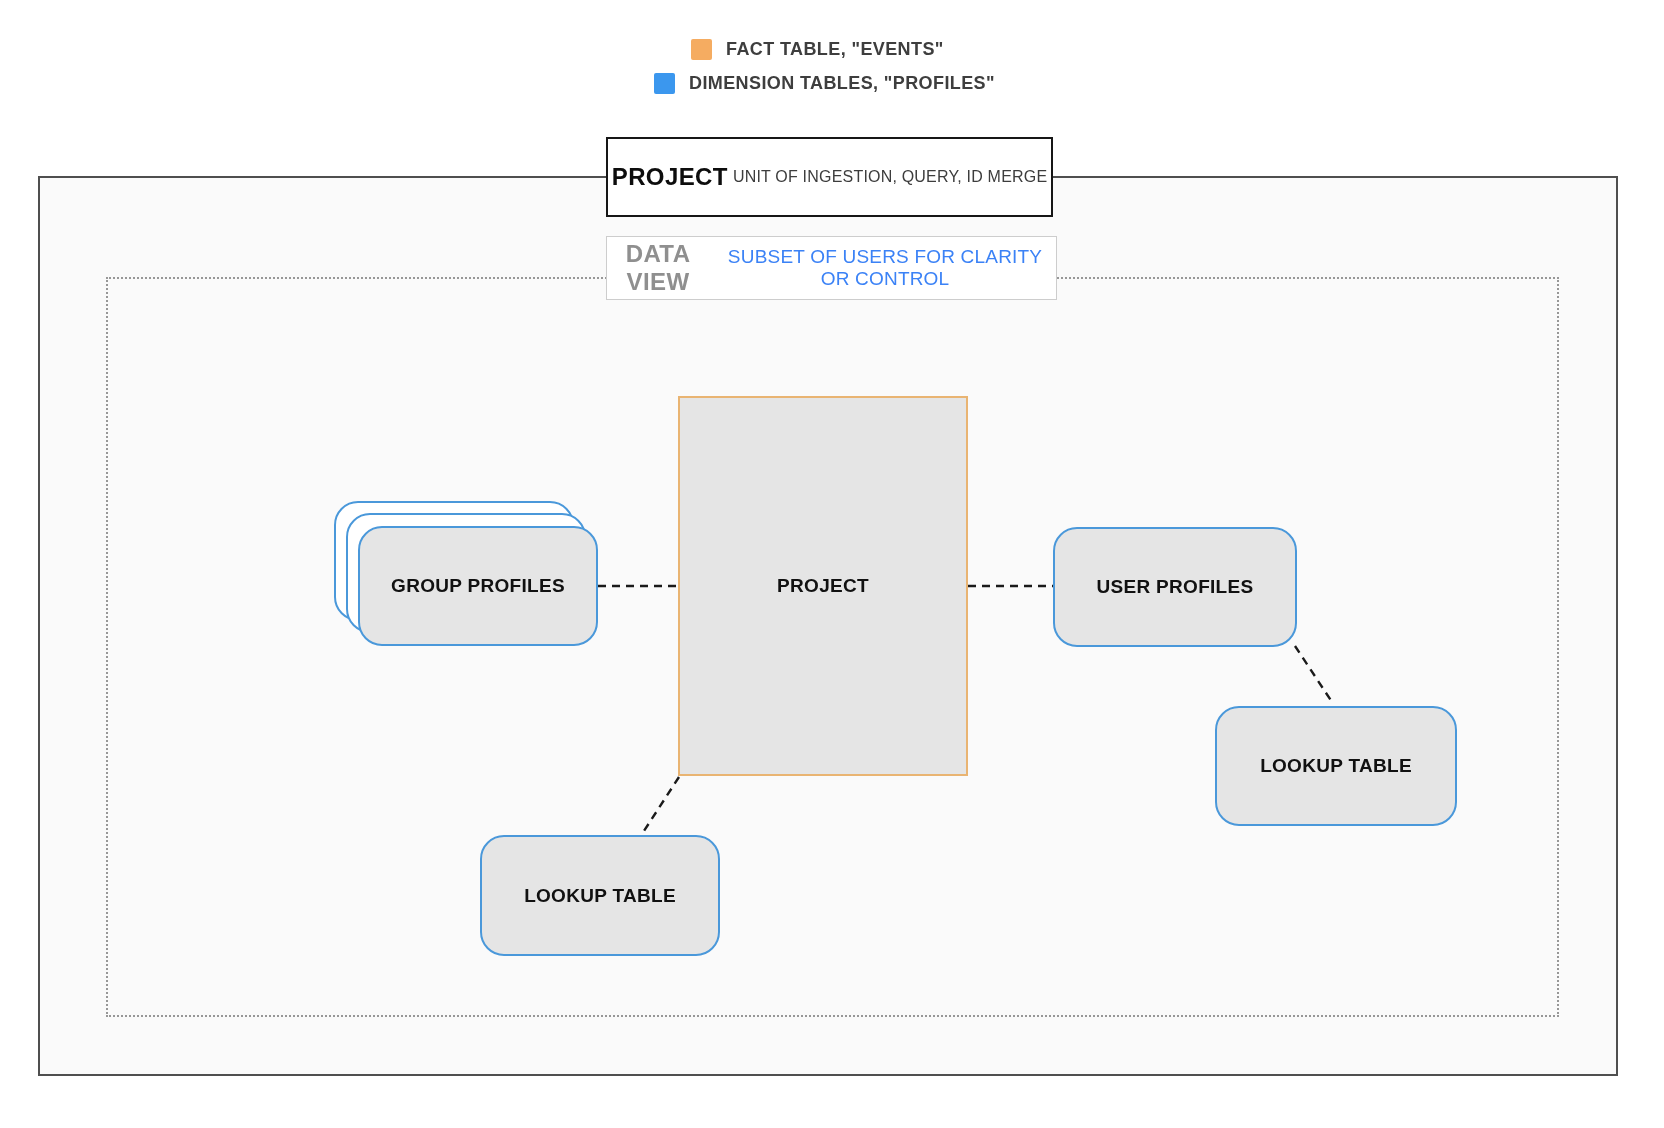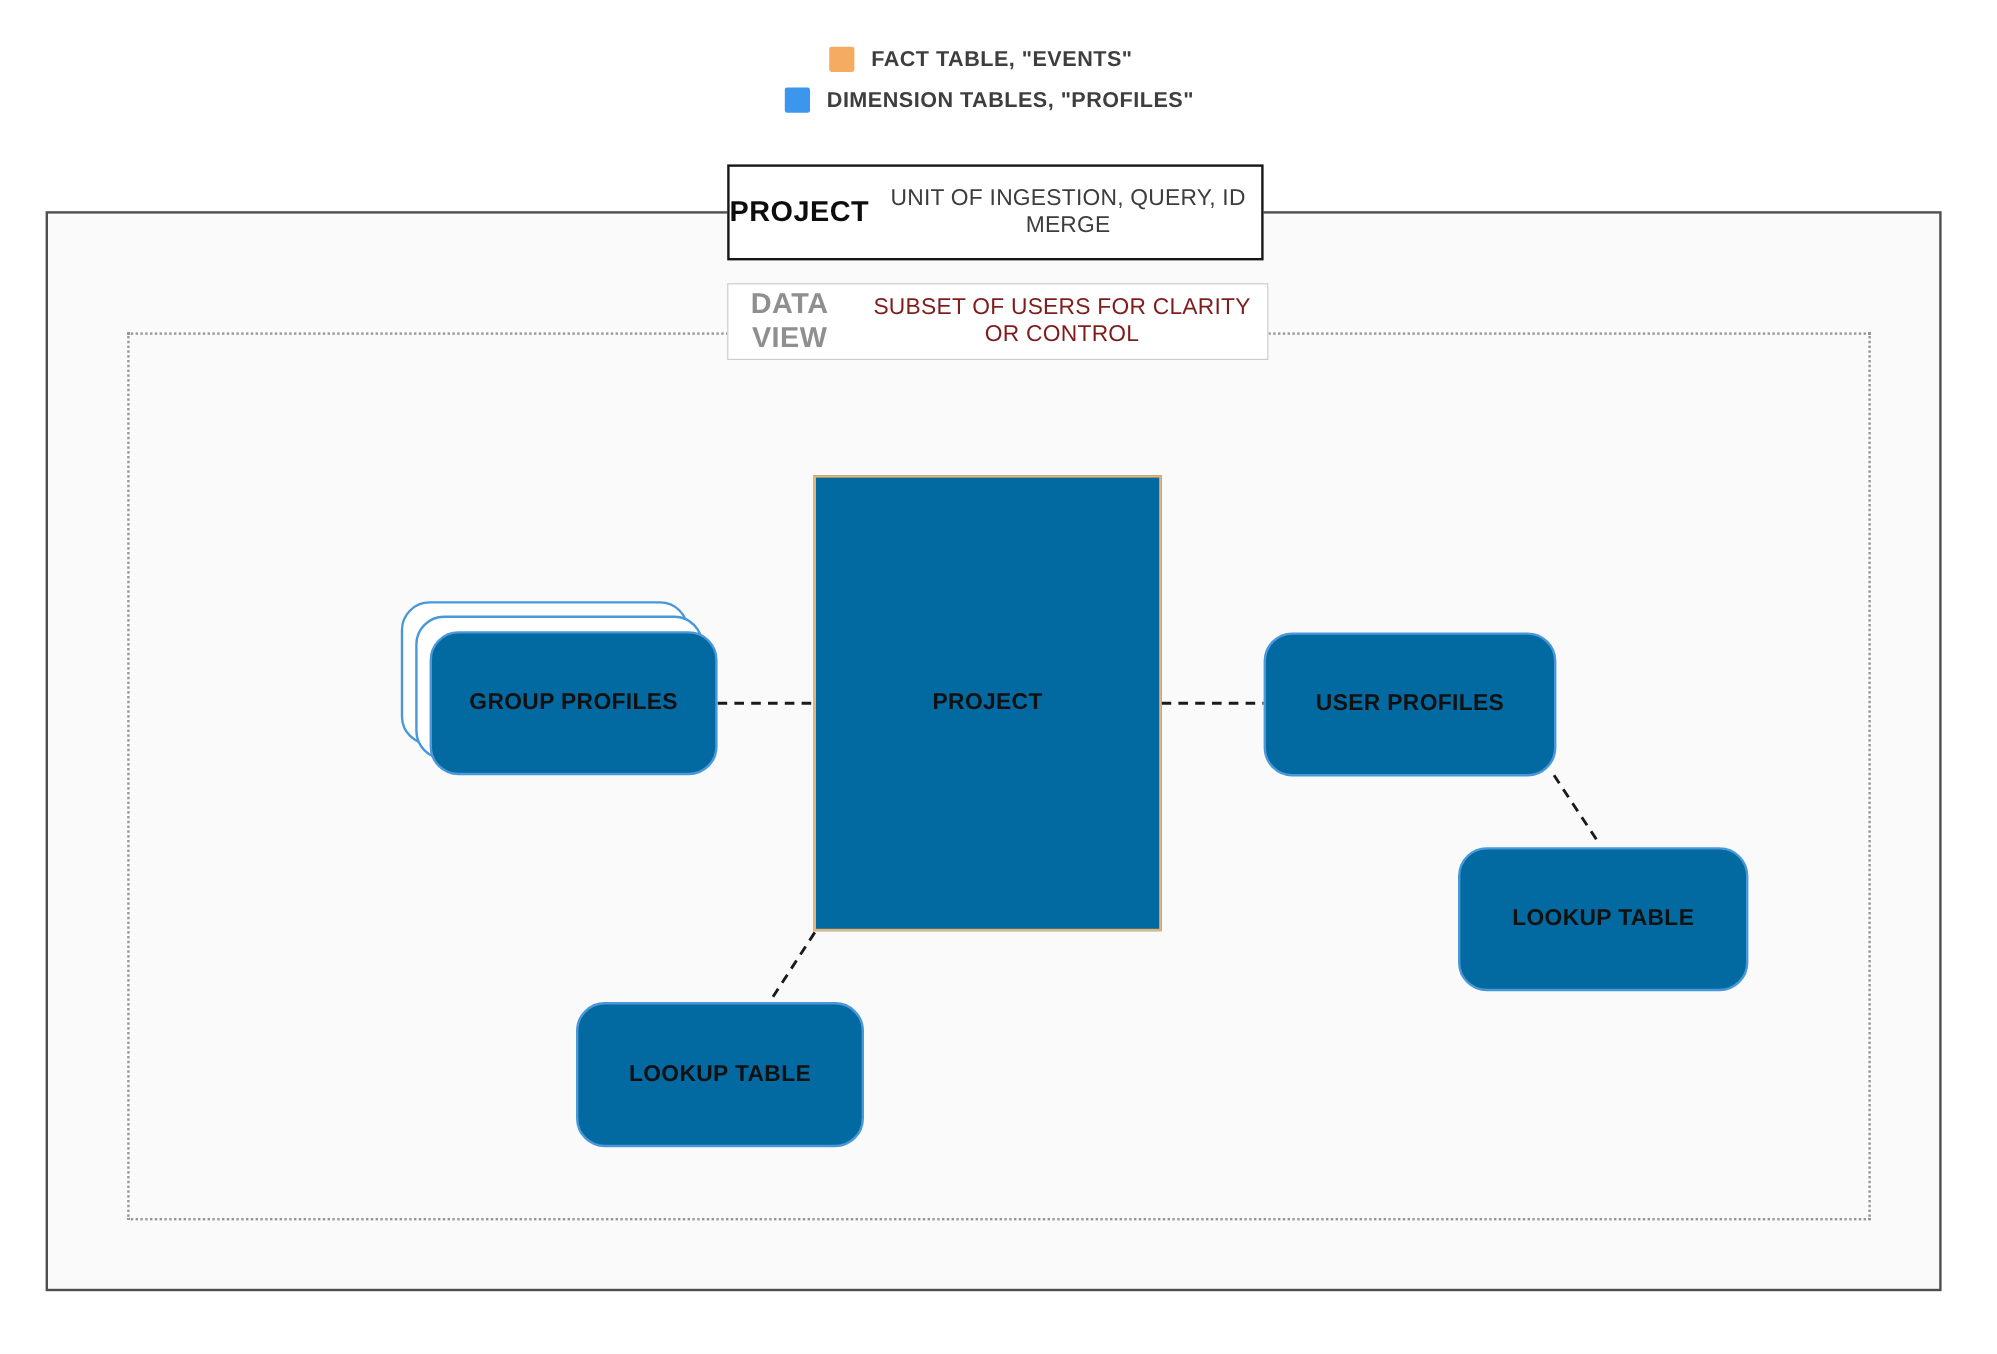--- a/index.html
+++ b/index.html
@@ -40,31 +40,31 @@
   .header-box {
     position: absolute; z-index: 4; background: #ffffff;
     display: flex; flex-direction: row; align-items: center; justify-content: center;
     gap: 5px; text-align: center;
   }
   .project-box {
     left: 606px; top: 137px; width: 447px; height: 80px;
     border: 2px solid #161616;
   }
   .project-box .hb-title { font-size: 24px; font-weight: bold; color: #0d0d0d; letter-spacing: 0.4px; }
-  .project-box .hb-subtitle { font-size: 19px; color: #3d3d3d; letter-spacing: 0.2px; }
+  .project-box .hb-subtitle { font-size: 16px; color: #3d3d3d; letter-spacing: 0.2px; }
   .dataview-box {
     left: 606px; top: 236px; width: 451px; height: 64px;
     border: 1px solid #cdcdcd;
   }
   .dataview-box .hb-title { font-size: 24px; font-weight: bold; color: #8f8f8f; letter-spacing: 0.4px; }
-  .dataview-box .hb-subtitle { font-size: 19px; color: #7f1d1d; letter-spacing: 0.2px; }
+  .dataview-box .hb-subtitle { font-size: 19px; color: #3b82f6; letter-spacing: 0.2px; }
 
   
   .node {
-    position: absolute; z-index: 3; background: #0369a1;
+    position: absolute; z-index: 3; background: #e5e5e5;
     display: flex; align-items: center; justify-content: center;
     font-size: 19px; font-weight: bold; color: #111111; letter-spacing: 0.3px;
     text-align: center; white-space: nowrap;
   }
   .node.fact {
     left: 678px; top: 396px; width: 290px; height: 380px;
     border: 2px solid #e9b472; border-radius: 0;
   }
   .node.dim { border: 2px solid #4a98da; border-radius: 24px; }
   .stack-sheet {

